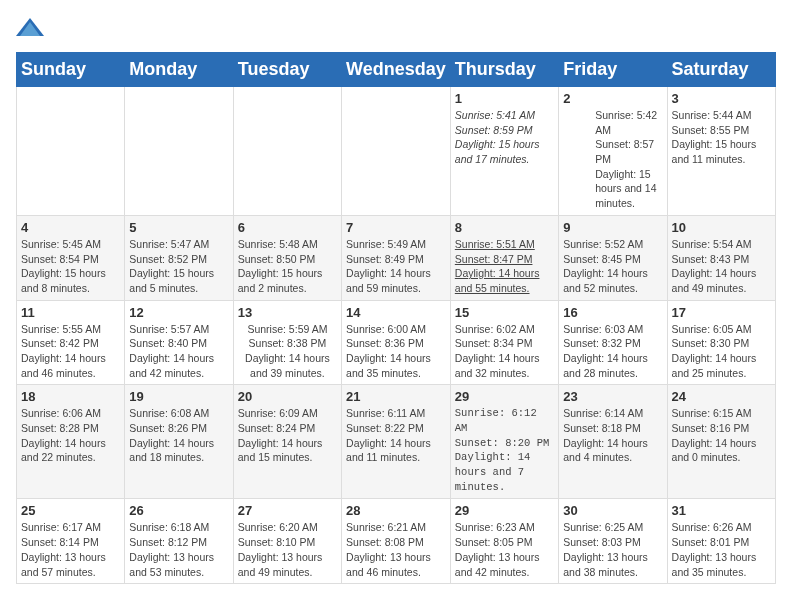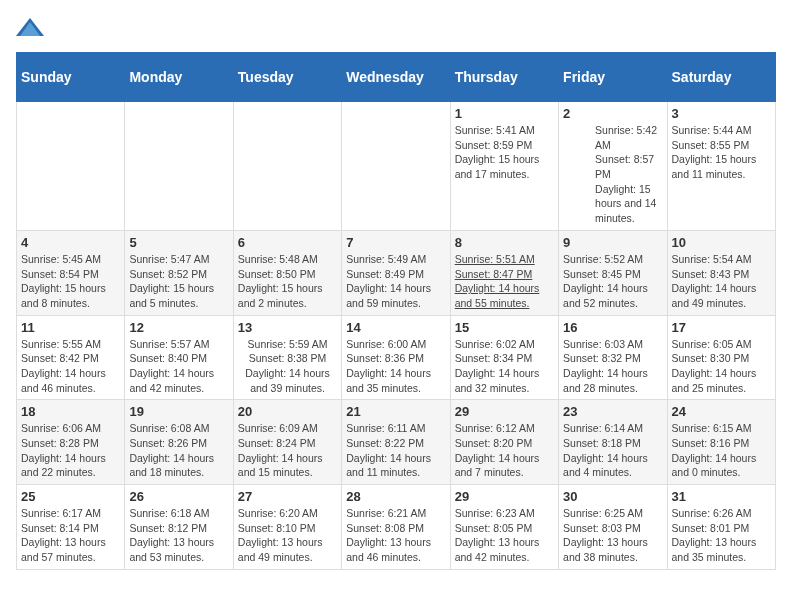--- a/index.html
+++ b/index.html
@@ -49,23 +49,23 @@
       font-weight: normal;
     }
     .calendar {
       width: 100%;
       border-collapse: collapse;
       font-size: 11px;
     }
     .calendar th {
       background-color: #2a6db5;
       color: #fff;
-      padding: 16px 4px;
+      padding: 6px 4px;
       text-align: left;
-      font-size: 14px;
+      font-size: 18px;
       font-weight: bold;
       border: 1px solid #2a6db5;
     }
     .calendar td {
       vertical-align: top;
       border: 1px solid #ddd;
       padding: 4px;
       width: calc(100% / 7);
       min-height: 80px;
     }
@@ -124,21 +124,21 @@
       </tr>
   </thead>
   <tbody id="calendar-body">
   <tr>
         <td class="empty-cell"></td>
         <td class="empty-cell"></td>
         <td class="empty-cell"></td>
         <td class="empty-cell"></td>
         <td>
           <span class="day-number">1</span>
-          <div class="day-info" style="white-space: pre-line;">Sunrise: 5:41 AM
+          <div class="day-info" style="white-space: pre-line; font-style: italic;">Sunrise: 5:41 AM
 Sunset: 8:59 PM
 Daylight: 15 hours and 17 minutes.</div>
         </td>
         <td>
           <span class="day-number">2</span>
           <div class="day-info" style="white-space: pre-line; margin-left: 32px;">Sunrise: 5:42 AM
 Sunset: 8:57 PM
 Daylight: 15 hours and 14 minutes.</div>
         </td>
         <td>
@@ -256,21 +256,21 @@
 Daylight: 14 hours and 15 minutes.</div>
         </td>
         <td>
           <span class="day-number">21</span>
           <div class="day-info" style="white-space: pre-line;">Sunrise: 6:11 AM
 Sunset: 8:22 PM
 Daylight: 14 hours and 11 minutes.</div>
         </td>
         <td>
           <span class="day-number">29</span>
-          <div class="day-info" style="white-space: pre-line;">Sunrise: 6:12 AM
+          <div class="day-info" style="white-space: pre-line; font-family: Liberation Mono, monospace;">Sunrise: 6:12 AM
 Sunset: 8:20 PM
 Daylight: 14 hours and 7 minutes.</div>
         </td>
         <td>
           <span class="day-number">23</span>
           <div class="day-info" style="white-space: pre-line;">Sunrise: 6:14 AM
 Sunset: 8:18 PM
 Daylight: 14 hours and 4 minutes.</div>
         </td>
         <td>

